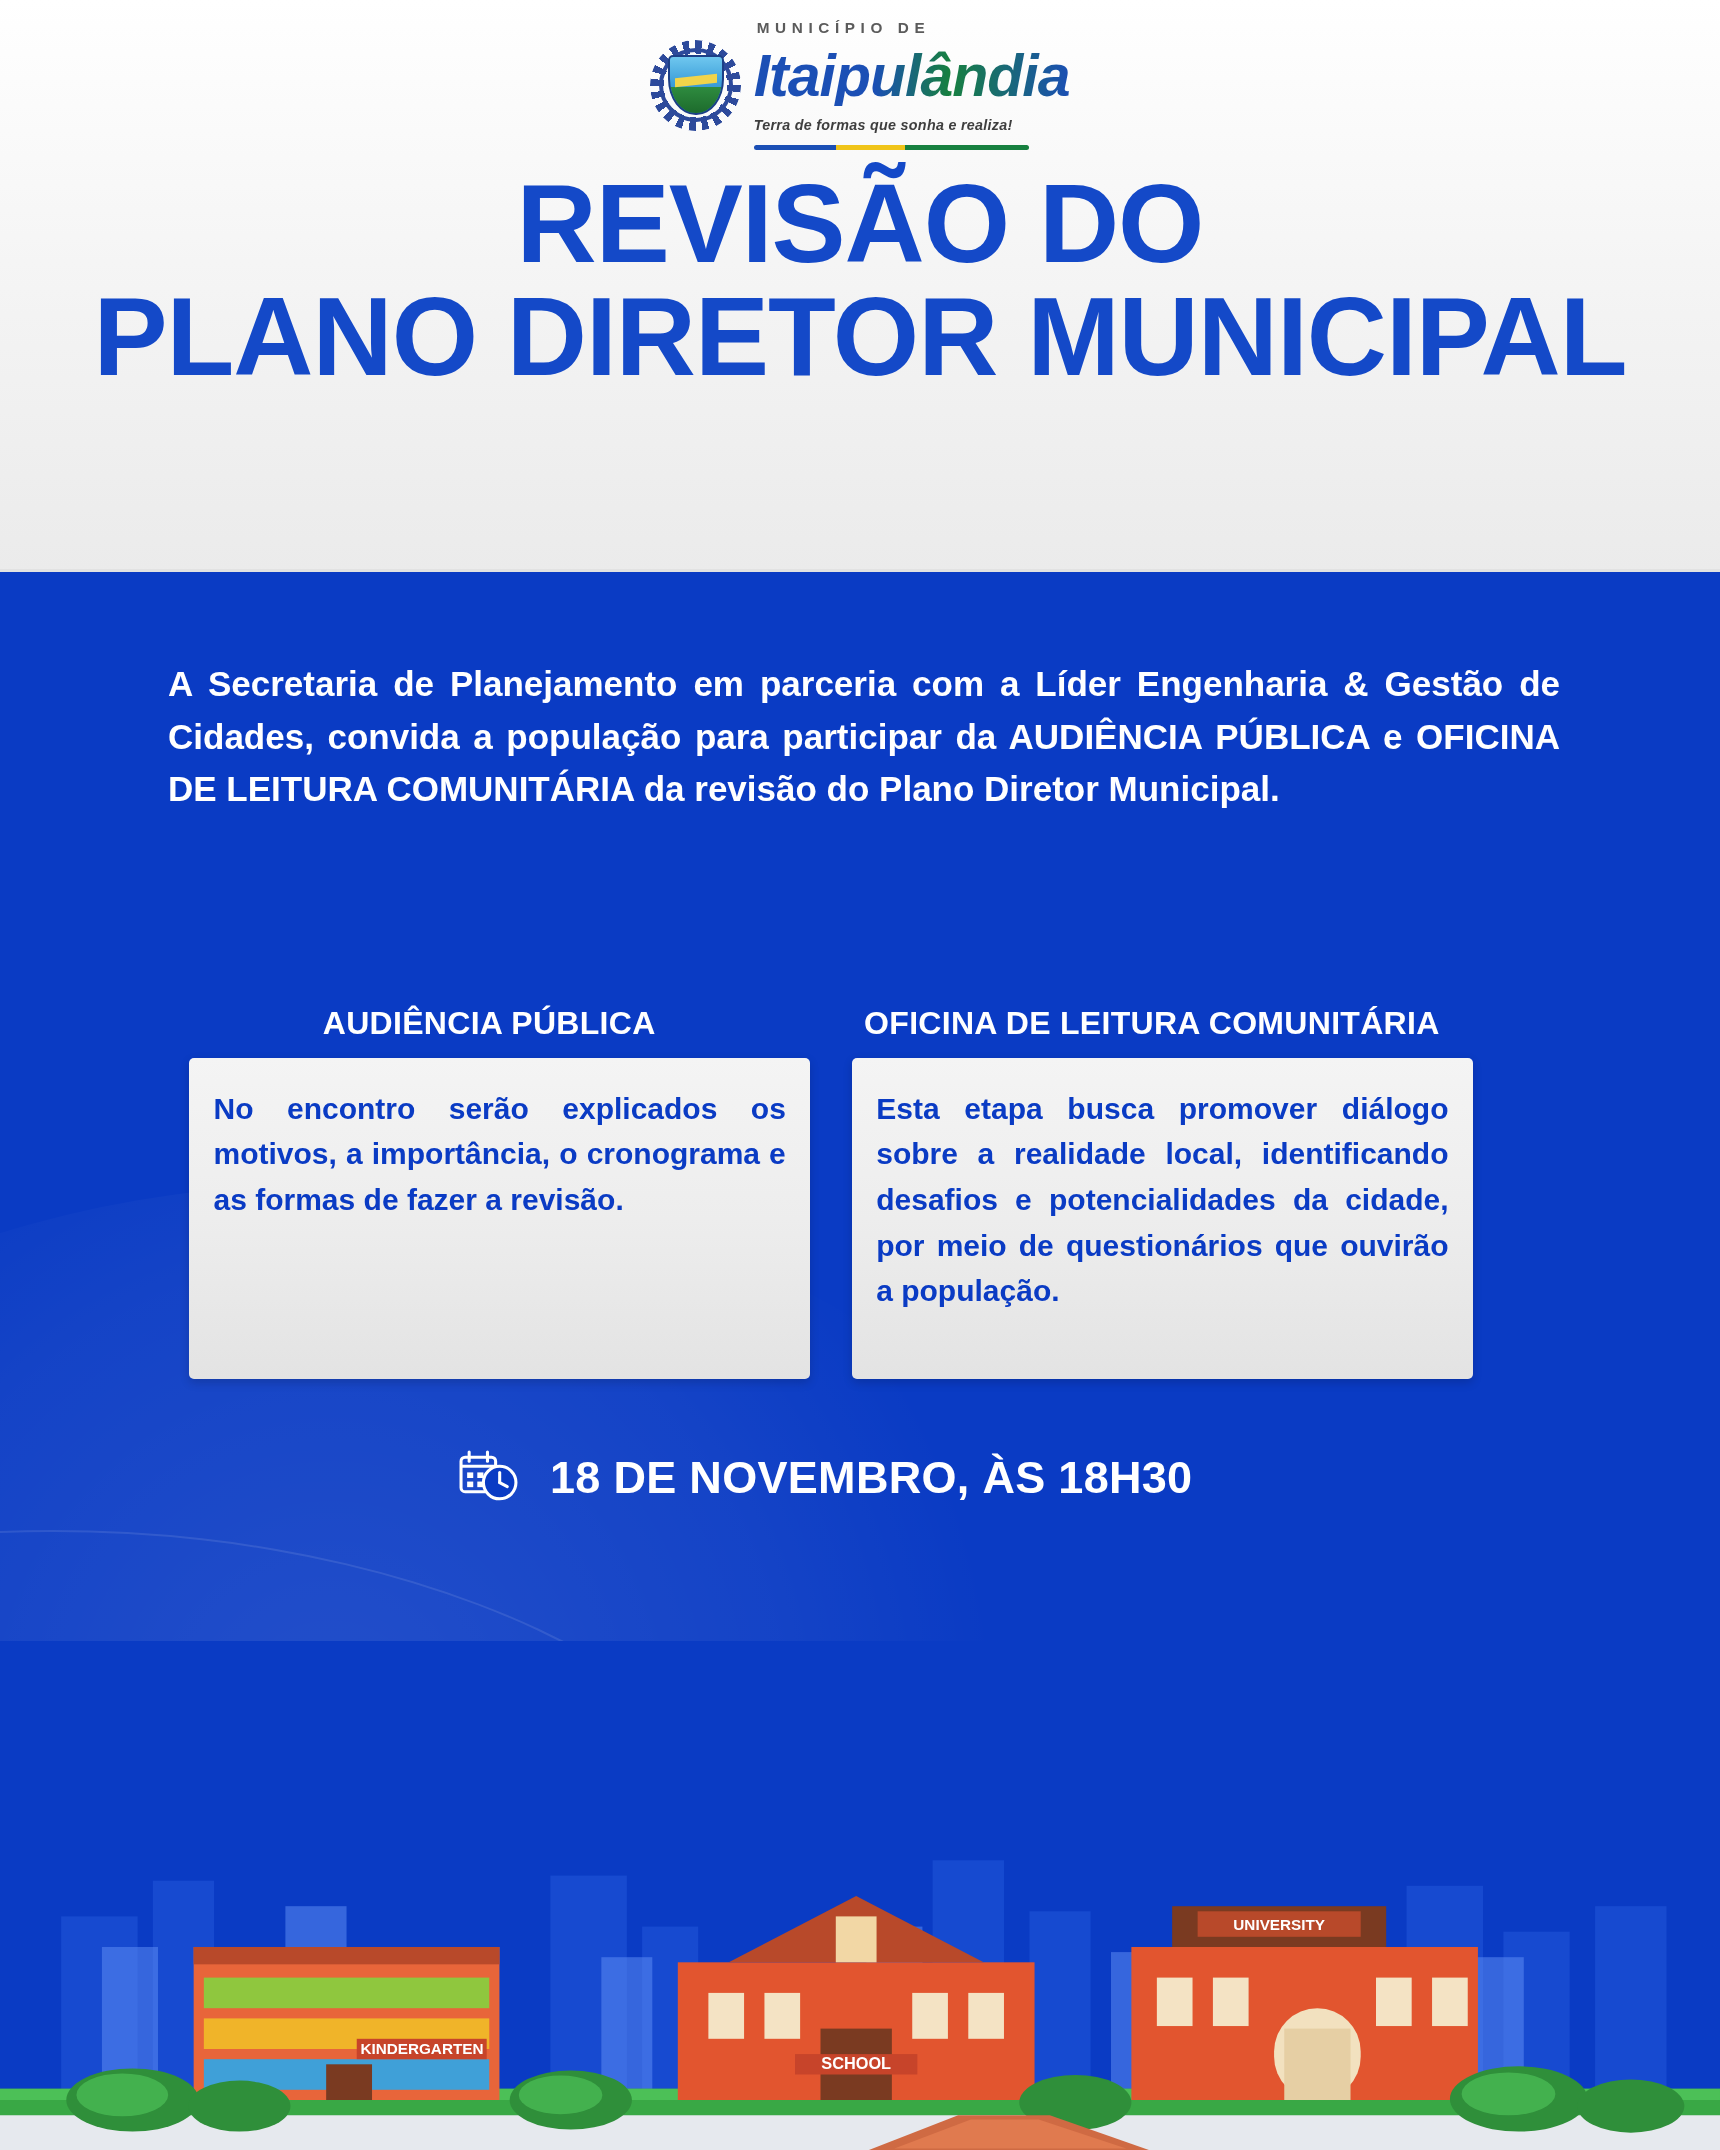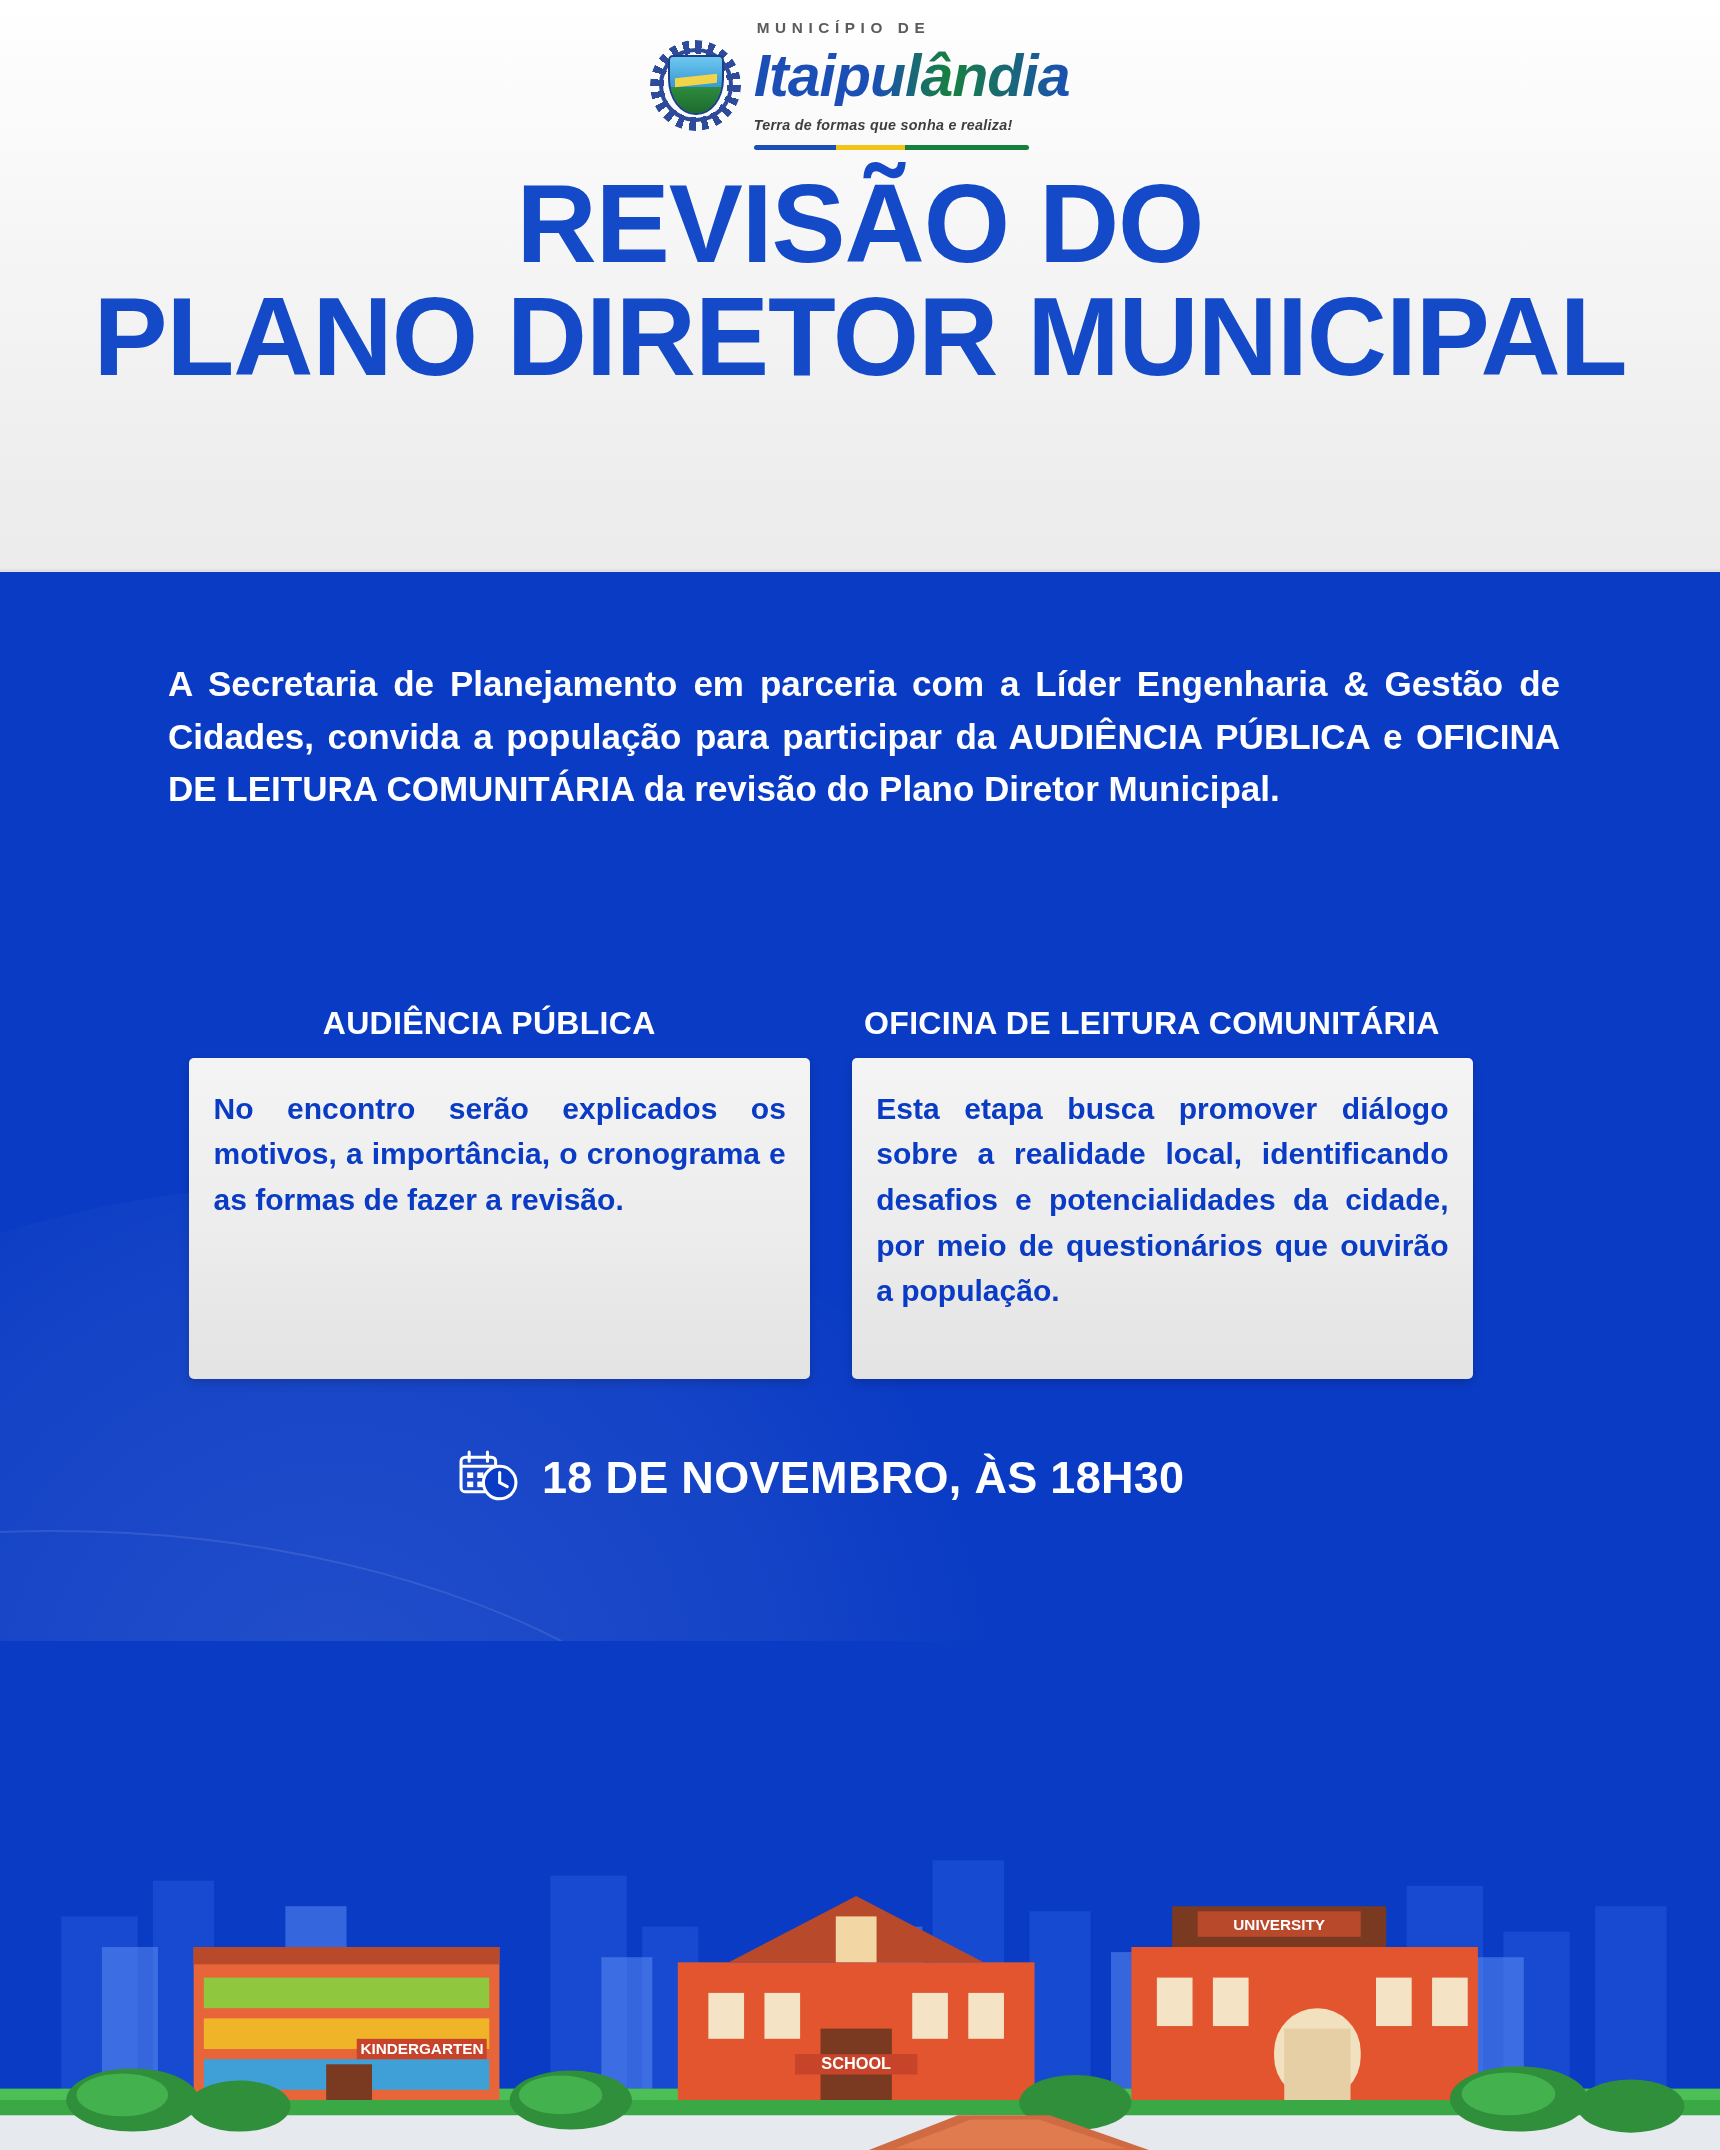--- a/index.html
+++ b/index.html
@@ -237,21 +237,21 @@
   
   .details {
     position: absolute;
     left: 459px;
     top: 1448px;
     color: #ffffff;
   }
   .detail-row {
     display: flex;
     align-items: center;
-    gap: 23px;
+    gap: 31px;
     margin-bottom: 19.4px;
   }
   .detail-row .txt {
     font-size: 45px;
     font-weight: 700;
     letter-spacing: 0.3px;
     white-space: nowrap;
   }
   .icon-badge {
     width: 60px;

